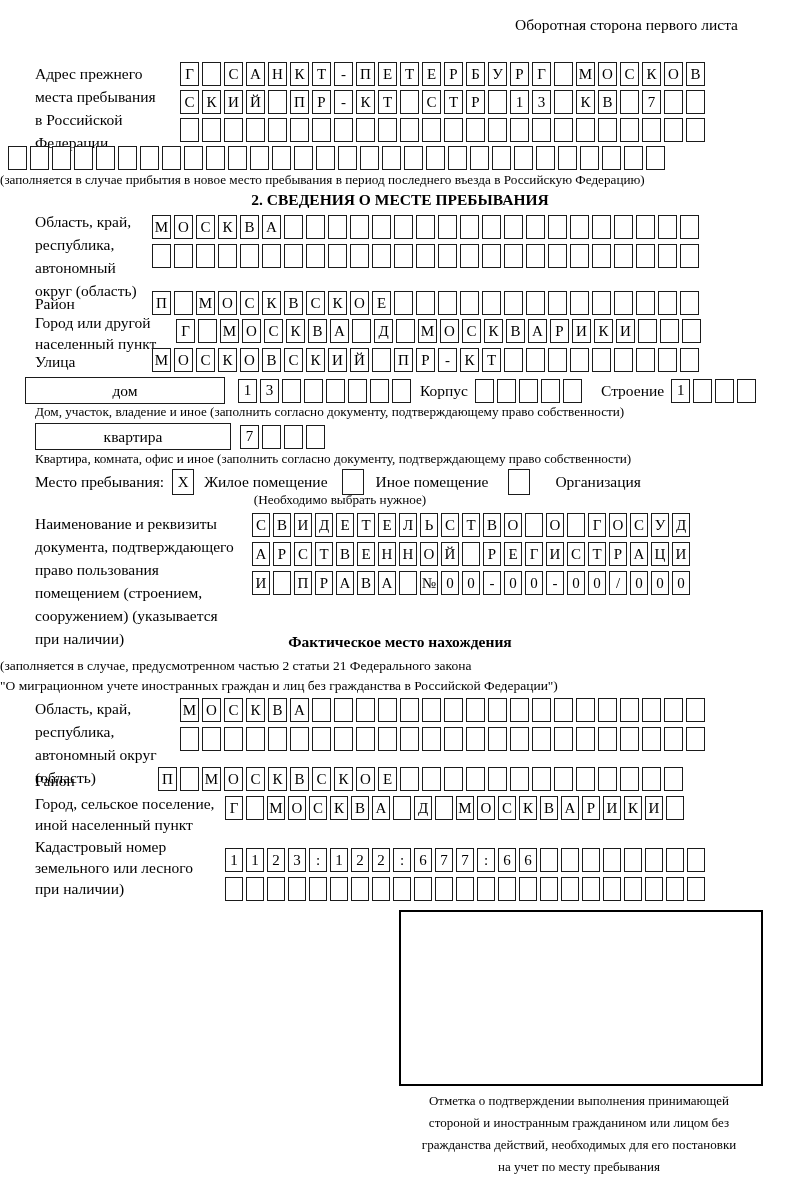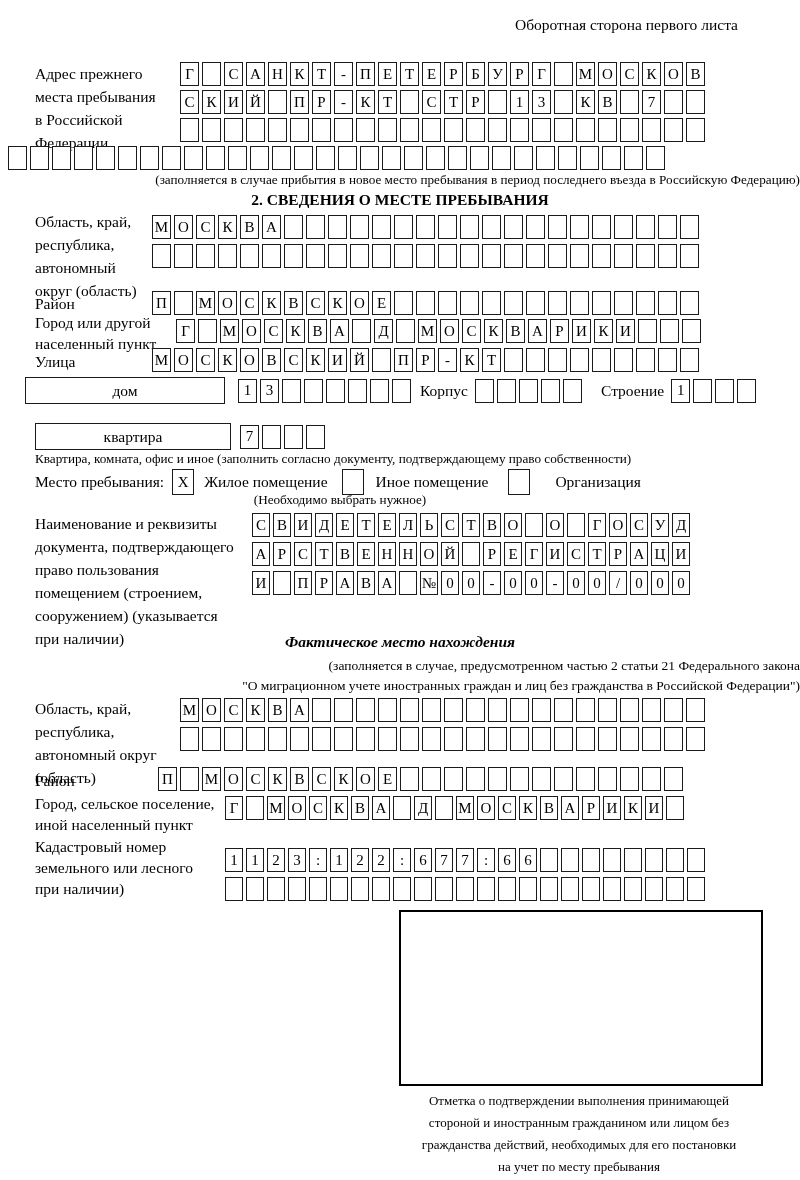--- a/index.html
+++ b/index.html
@@ -2,21 +2,21 @@
 <html><head>
 <meta charset="utf-8">
 <style>
   html,body{margin:0;padding:0;background:#fff;}
   .page{position:relative;width:800px;height:1180px;background:#ffffff;color:#000;
         font-family:"Liberation Serif","DejaVu Serif",serif;overflow:hidden;}
   .header-note{position:absolute;top:16px;right:62px;font-size:15.5px;}
   .lbl{position:absolute;left:35px;font-size:15.5px;line-height:23px;}
   .lbl2{line-height:21px;}
   .caption{position:absolute;font-size:13.2px;}
-  .center{left:0;width:100%;text-align:right;}
+  .center{left:0;width:100%;text-align:left;}
   .title{position:absolute;left:0;width:100%;text-align:center;font-weight:bold;font-size:15.5px;}
   .cells-group{position:absolute;}
   .cell-row{display:flex;margin-bottom:5px;}
   .cell{box-sizing:border-box;width:19px;height:24px;border:1.7px solid #1b1b1b;margin-right:3px;
         display:flex;align-items:center;justify-content:center;font-size:15px;background:#fff;flex:0 0 auto;}
   .tight .cell{width:18px;margin-right:3px;}
   .wide-box{box-sizing:border-box;border:1.8px solid #1b1b1b;height:27px;display:flex;
             align-items:center;justify-content:center;font-size:15.5px;background:#fff;}
   .inline-row{position:absolute;display:flex;align-items:center;}
   .inline-lbl{font-size:15.5px;white-space:nowrap;}
@@ -44,21 +44,21 @@
   #apt-row{left:35px;top:423px;}
   #apt-box{width:196px;margin-right:9px;}
   #apt-note{top:451px;left:35px;}
   #stay-row{left:35px;top:469px;font-size:15.5px;}
   #stay-cb1{margin-left:8px;}  #stay-lbl1{margin-left:10px;}
   #stay-cb2{margin-left:14px;} #stay-lbl2{margin-left:12px;}
   #stay-cb3{margin-left:20px;} #stay-lbl3{margin-left:25px;}
   #stay-note{top:492px;left:160px;width:360px;text-align:center;}
   #doc-label{top:512px;width:215px;}
   #doc-cells{left:252px;top:513px;}
-  #fact-title{top:633px;font-style:italic;}
+  #fact-title{top:633px;}
   #fact-note{top:656px;font-size:13.5px;line-height:20px;}
   #fact-region-label{top:697px;width:160px;}
   #fact-region-cells{left:180px;top:698px;}
   #fact-district-label{top:769px;}
   #fact-district-cells{left:158px;top:767px;}
   #fact-city-label{top:793px;width:195px;}
   #fact-city-cells{left:225px;top:796px;}
   #cad-label{top:836px;width:190px;}
   #cad-cells{left:225px;top:848px;}
   #stamp-box{position:absolute;left:399px;top:910px;width:360px;height:172px;
@@ -374,20 +374,21 @@
         <span class="cell"></span>
       </div>
     <span class="inline-lbl" id="stroenie-label">Строение</span>
     <div class="cell-row" style="margin-bottom:0">
         <span class="cell">1</span>
         <span class="cell"></span>
         <span class="cell"></span>
         <span class="cell"></span>
       </div>
   </div>
+  <div class="caption" id="house-note">Дом, участок, владение и иное (заполнить согласно документу, подтверждающему право собственности)</div>
 
   <div class="inline-row" id="apt-row">
     <div class="wide-box" id="apt-box">квартира</div>
     <div class="cell-row" style="margin-bottom:0">
         <span class="cell">7</span>
         <span class="cell"></span>
         <span class="cell"></span>
         <span class="cell"></span>
       </div>
   </div>

